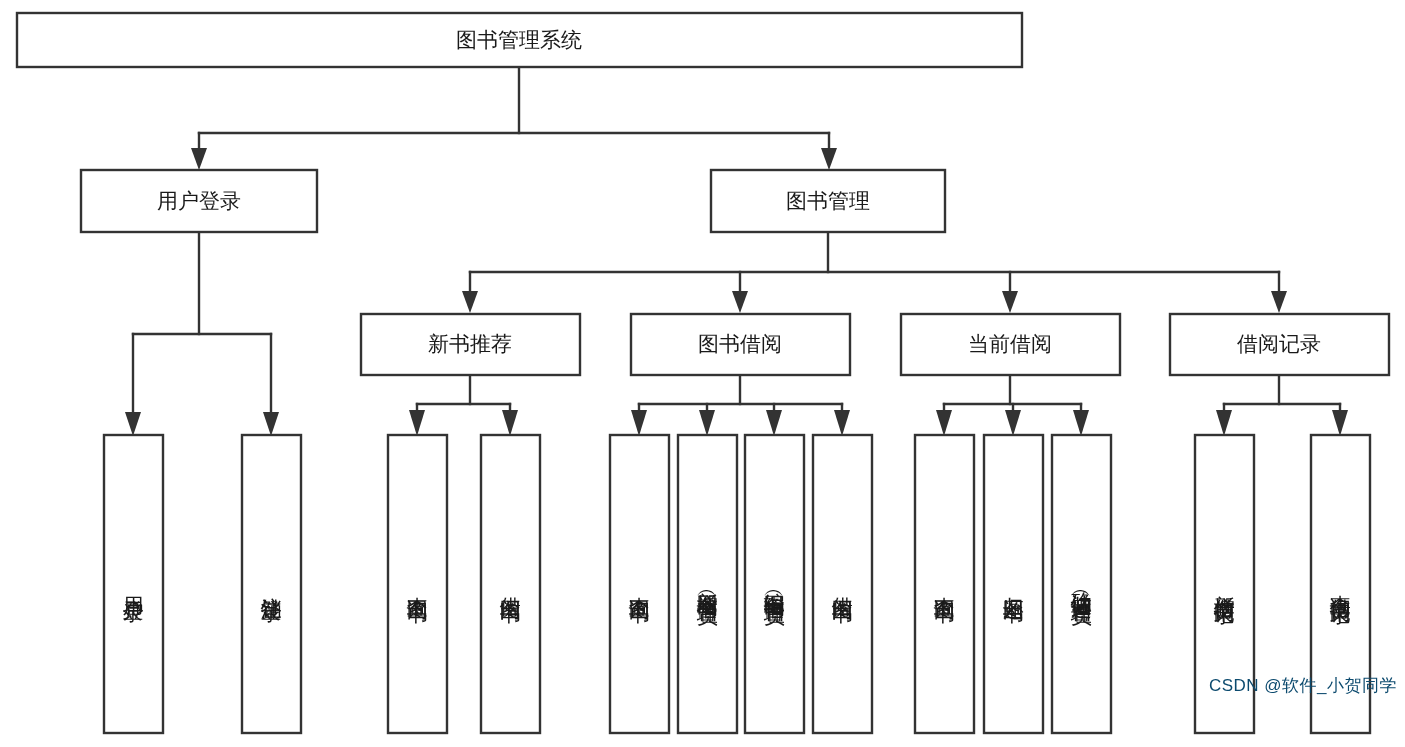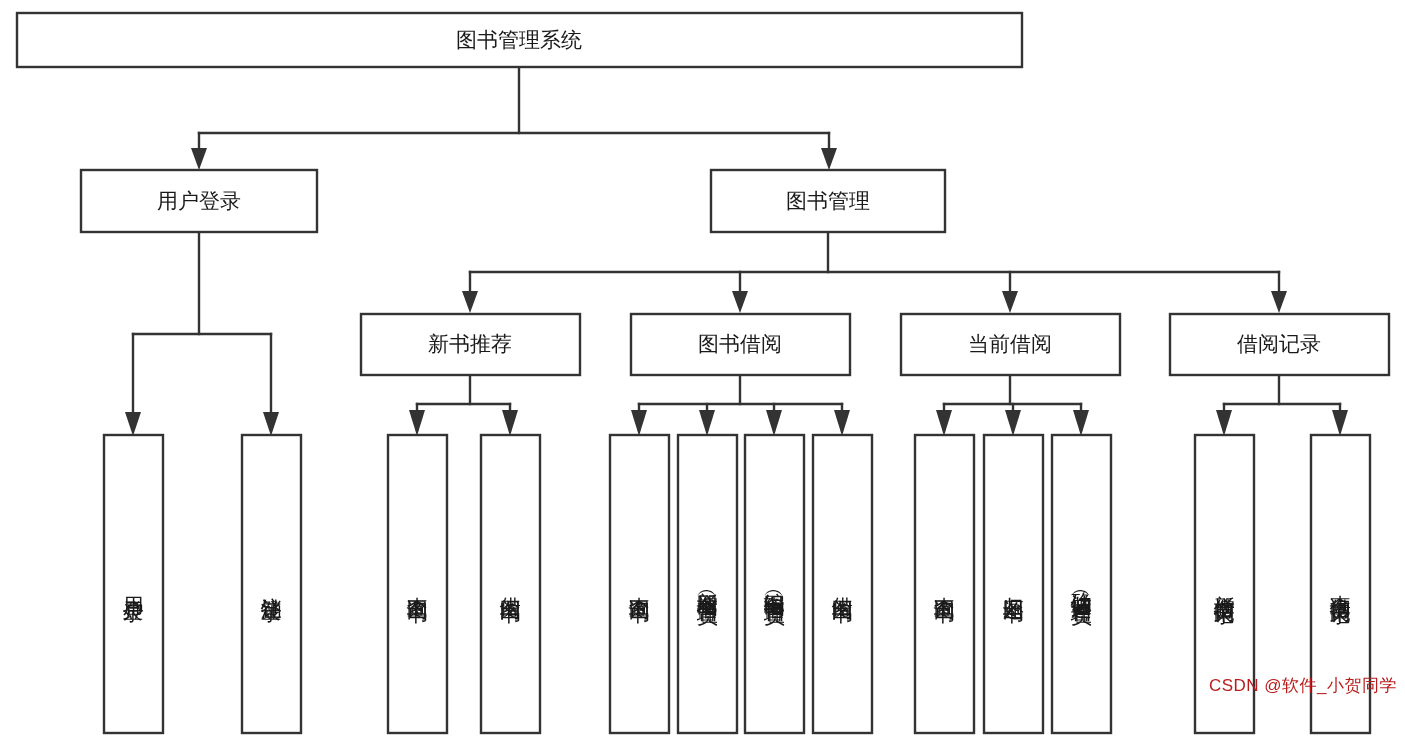--- a/index.html
+++ b/index.html
@@ -65,21 +65,21 @@
     text-align: center;
     pointer-events: none;
     user-select: none;
   }
   .watermark {
     position: absolute;
     right: 8px;
     bottom: 6px;
     font-family: "Liberation Sans", "DejaVu Sans", sans-serif;
     font-size: 17px;
-    color: #b91c1c;
+    color: #0c4a6e;
     letter-spacing: 0.5px;
     white-space: nowrap;
   }
 </style>
 </head>
 <body>
 
 <div id="diagram-root">
 
   <svg class="diagram-canvas" viewBox="0 0 1405 747" xmlns="http://www.w3.org/2000/svg">

